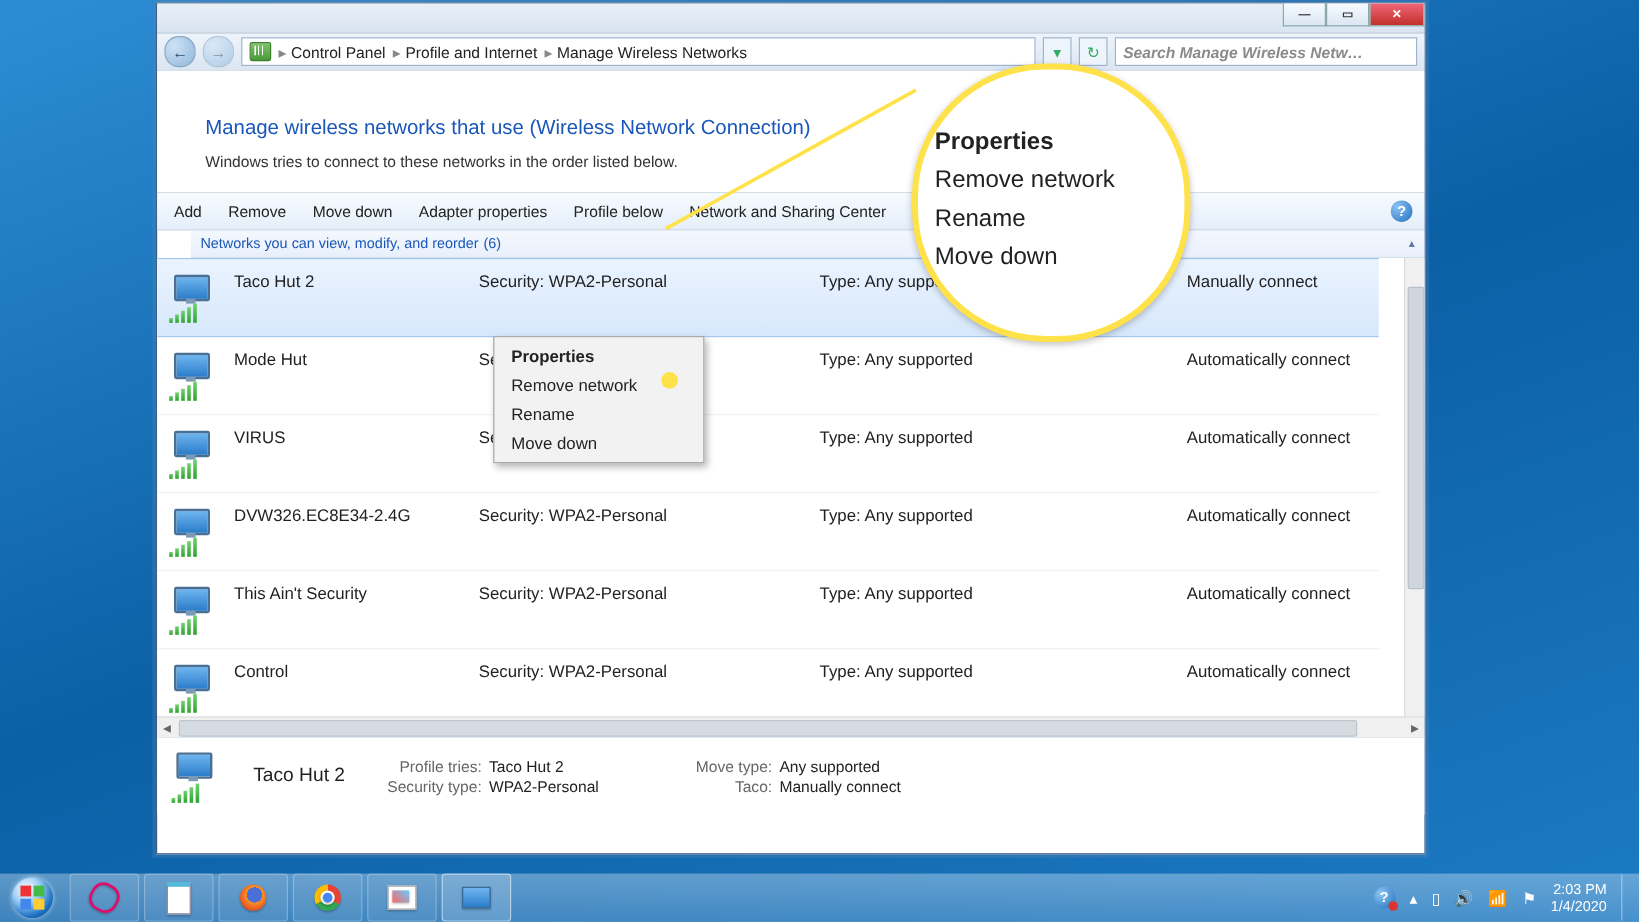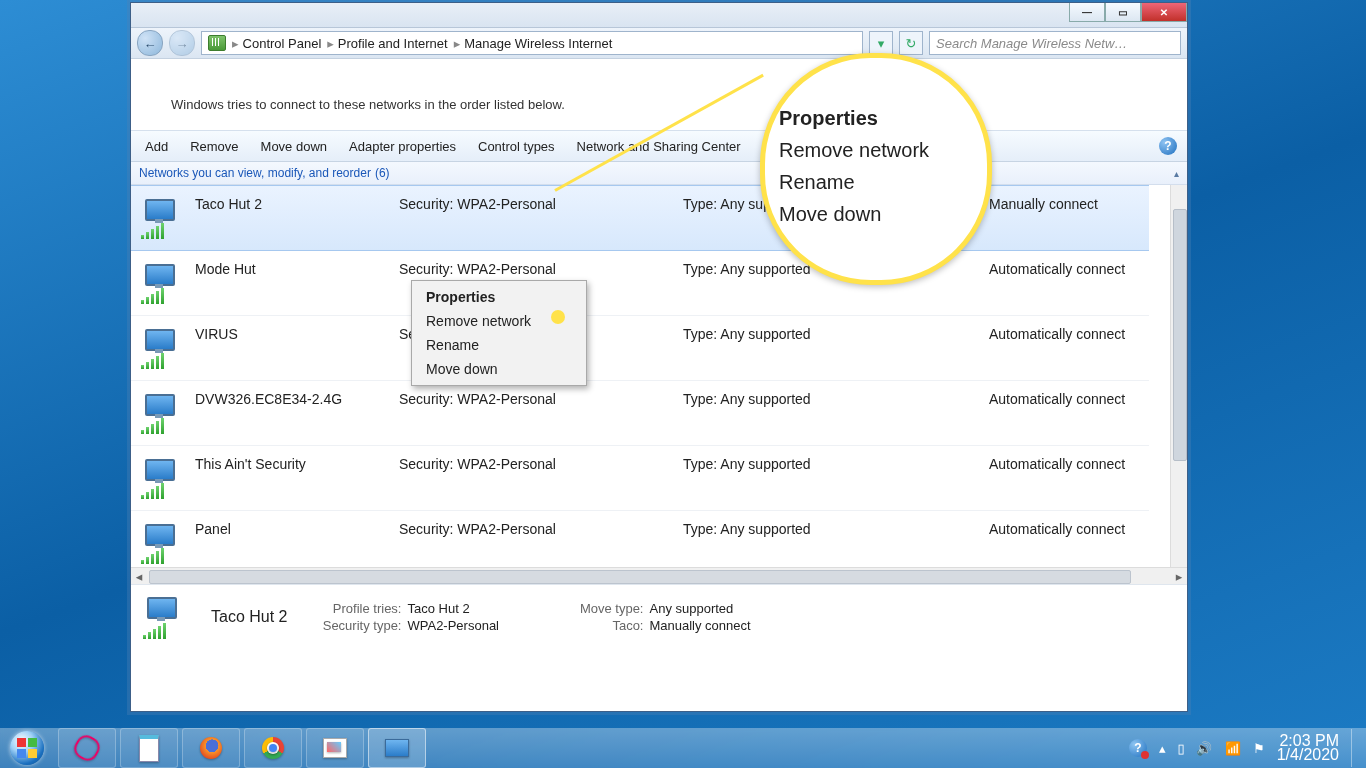--- a/index.html
+++ b/index.html
@@ -11,31 +11,31 @@
   .winbtn.close{width:44px;background:linear-gradient(#e67,#c1302a);color:#fff;}
   
   .addrrow{height:30px;background:linear-gradient(#eef4fb,#dbe6f2);border-bottom:1px solid #c4d1e0;display:flex;align-items:center;padding:0 6px;gap:6px;}
   .navbtn{width:24px;height:24px;border-radius:12px;border:1px solid #8aa6c2;background:radial-gradient(circle at 30% 30%,#cfe2f6,#8db7db);display:flex;align-items:center;justify-content:center;color:#2a4a6b;font-weight:bold;}
   .addrbox{flex:1;height:22px;border:1px solid #9fb4cc;background:#fff;display:flex;align-items:center;padding:0 6px;gap:4px;color:#222;}
   .crumb{display:flex;align-items:center;gap:2px;}
   .crumb .sep{color:#888;padding:0 2px;}
   .addr-icon{width:16px;height:14px;background:linear-gradient(#7fc36b,#4a9a38);border:1px solid #3d7d2e;border-radius:2px;position:relative;}
   .addr-icon::after{content:"";position:absolute;left:3px;top:2px;width:8px;height:8px;background:repeating-linear-gradient(90deg,#fff 0 1px,transparent 1px 3px);}
   .refbtn{width:22px;height:22px;border:1px solid #9fb4cc;background:#eef4fb;display:flex;align-items:center;justify-content:center;color:#3a6;}
-  .searchbox{width:238px;height:22px;border:1px solid #9fb4cc;background:#fff;display:flex;align-items:center;padding:0 6px;color:#8a8a8a;font-style:italic;}
+  .searchbox{width:238px;height:22px;border:1px solid #9fb4cc;background:#fff;display:flex;align-items:center;padding:0 6px;color:#8a8a8a;font-style:italic;font-weight:bold;}
   
   .headerarea{padding:38px 40px 18px 40px;background:#fff;}
   .hdr-title{color:#1a57b8;font-size:17px;margin:0 0 10px 0;}
   .hdr-sub{color:#333;font-size:13px;margin:0;}
   
   .tbar{height:30px;background:linear-gradient(#f6fbff,#e5eef9);border-top:1px solid #d5e0ed;border-bottom:1px solid #c7d4e3;display:flex;align-items:center;padding:0 14px;gap:22px;color:#222;position:relative;}
   .tbar span{cursor:default;}
   .help{position:absolute;right:10px;top:6px;width:18px;height:18px;border-radius:9px;background:radial-gradient(circle at 30% 30%,#8fc3f2,#1e6fbf);color:#fff;font-weight:bold;font-size:12px;display:flex;align-items:center;justify-content:center;}
   
-  .grouphdr{height:18px;background:linear-gradient(#f4f8fe,#e9f0fb);border-bottom:1px solid #d3deed;color:#1a57b8;font-size:12px;padding:2px 8px;display:flex;align-items:center;justify-content:space-between;}
+  .grouphdr{height:18px;background:linear-gradient(#f4f8fe,#e9f0fb);border-bottom:1px solid #d3deed;color:#1a57b8;font-size:12px;padding:2px 8px;display:flex;align-items:center;justify-content:space-between;margin-left:28px;}
   .ghleft{display:flex;gap:4px;}
   .gh-caret{font-size:10px;color:#5a7ba3;}
   .listwrap{position:relative;height:382px;overflow:hidden;background:#fff;}
   .list{width:1018px;}
   .row{height:64px;border-bottom:1px solid #eef1f5;display:flex;align-items:center;padding:0 0 0 8px;position:relative;}
   .row.sel{background:linear-gradient(#eaf3ff,#d7e8fc);border:1px solid #a6c8ef;border-left:none;border-right:none;}
   .neticon{width:48px;height:46px;margin-right:8px;position:relative;}
   .monitor{position:absolute;left:6px;top:4px;width:26px;height:18px;background:linear-gradient(#6fb5f0,#2a7cc9);border:2px solid #4a6f94;border-radius:2px;}
   .monitor::after{content:"";position:absolute;left:8px;top:18px;width:8px;height:4px;background:#7a9ab7;}
   .bars{position:absolute;left:2px;bottom:2px;width:30px;height:14px;display:flex;align-items:flex-end;gap:2px;}
@@ -77,21 +77,21 @@
   .start{width:54px;height:40px;display:flex;align-items:center;justify-content:center;}
   .orb{width:34px;height:34px;border-radius:17px;background:radial-gradient(circle at 35% 30%,#fff,#9ed0f6 35%,#1a6fbf 70%,#0b4a85);position:relative;box-shadow:0 0 4px rgba(255,255,255,.6);}
   .orb::before{content:"";position:absolute;left:7px;top:7px;width:20px;height:20px;background:
      linear-gradient(#e33,#e33) 0 0/9px 9px no-repeat,
      linear-gradient(#4b4,#4b4) 11px 0/9px 9px no-repeat,
      linear-gradient(#48e,#48e) 0 11px/9px 9px no-repeat,
      linear-gradient(#fc3,#fc3) 11px 11px/9px 9px no-repeat;}
   .tbicon{width:56px;height:38px;border:1px solid rgba(255,255,255,.25);border-radius:3px;margin-left:4px;display:flex;align-items:center;justify-content:center;background:rgba(255,255,255,.08);}
   .tbicon svg,.tbicon div{filter:drop-shadow(0 1px 1px rgba(0,0,0,.3));}
   .tray{margin-left:auto;display:flex;align-items:center;gap:12px;padding-right:6px;color:#fff;}
-  .tray .clk{text-align:right;font-size:16px;line-height:14px;}
+  .tray .clk{text-align:right;font-size:12px;line-height:14px;}
   .tray .ic{font-size:13px;}
   .tray .helpo{width:18px;height:18px;border-radius:9px;background:radial-gradient(circle at 30% 30%,#8ec5f2,#1e6fbf);position:relative;display:flex;align-items:center;justify-content:center;font-weight:bold;font-size:12px;}
   .tray .helpo::after{content:"";position:absolute;right:-2px;bottom:-2px;width:8px;height:8px;border-radius:4px;background:#d33;}
 </style>
 </head>
 <body>
 
 <div class="window">
   <div class="titlebar">
     <div class="winbtns">
@@ -109,38 +109,39 @@
       <span class="crumb">
           <span class="sep">▸</span>
           <span>Control Panel</span>
         </span>
       <span class="crumb">
           <span class="sep">▸</span>
           <span>Profile and Internet</span>
         </span>
       <span class="crumb">
           <span class="sep">▸</span>
-          <span>Manage Wireless Internet</span>
+          <span>Manage Wireless Networks</span>
         </span>
     </div>
     <div class="refbtn">▾</div>
     <div class="refbtn">↻</div>
     <div class="searchbox">Search Manage Wireless Netw…</div>
   </div>
 
   <div class="headerarea">
+    <p class="hdr-title">Manage wireless networks that use (Wireless Network Connection)</p>
     <p class="hdr-sub">Windows tries to connect to these networks in the order listed below.</p>
   </div>
 
   <div class="tbar">
     <span>Add</span>
     <span>Remove</span>
     <span>Move down</span>
     <span>Adapter properties</span>
-    <span>Control types</span>
+    <span>Profile below</span>
     <span>Network and Sharing Center</span>
     <div class="help">?</div>
   </div>
 
   <div class="grouphdr">
     <span class="ghleft">
       <span>Networks you can view, modify, and reorder</span>
       <span>(6)</span>
     </span>
     <span class="gh-caret">▴</span>
@@ -232,21 +233,21 @@
           <div class="neticon">
             <div class="monitor"></div>
             <div class="bars">
               <i></i>
               <i></i>
               <i></i>
               <i></i>
               <i></i>
             </div>
           </div>
-          <span class="col col-name">Panel</span>
+          <span class="col col-name">Control</span>
           <span class="col col-sec">Security: <b>WPA2-Personal</b></span>
           <span class="col col-type">Type: <b>Any supported</b></span>
           <span class="col col-conn">Automatically connect</span>
         </div>
       </div>
     <div class="vscroll">
         <div class="thumb"></div>
       </div>
   </div>
 

